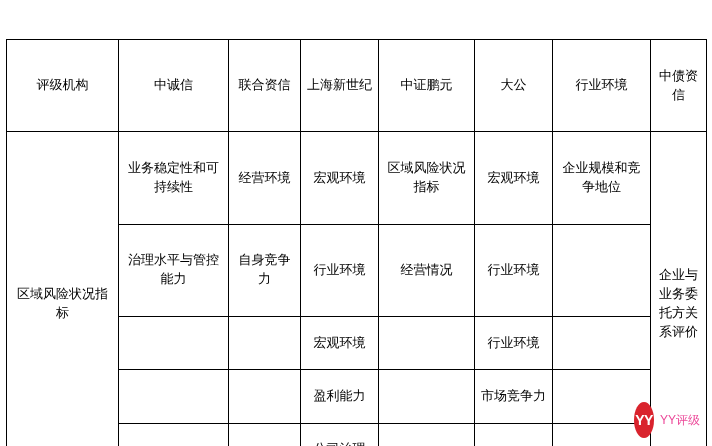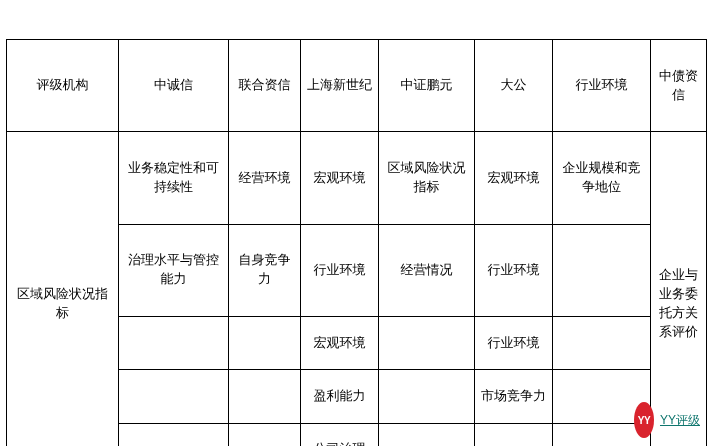--- a/index.html
+++ b/index.html
@@ -69,31 +69,30 @@
     font-size: 12px;
     color: #3a3a3a;
     user-select: none;
   }
   #watermark .wm-logo {
     width: 20px;
     height: 36px;
     border-radius: 50%;
     background: #d9232d;
     color: #ffffff;
-    font-size: 10px;
+    font-size: 14px;
     font-weight: bold;
     display: flex;
     align-items: center;
     justify-content: center;
     letter-spacing: -0.5px;
   }
   #watermark .wm-text {
     font-size: 12px;
-    color: #0f766e;
-    text-decoration: underline;
+    color: #ec4899;
   }
 </style>
 </head>
 <body>
 
 <div id="sheet">
   <table class="grid">
     <colgroup>
       <col class="c0">
         <col class="c1">

